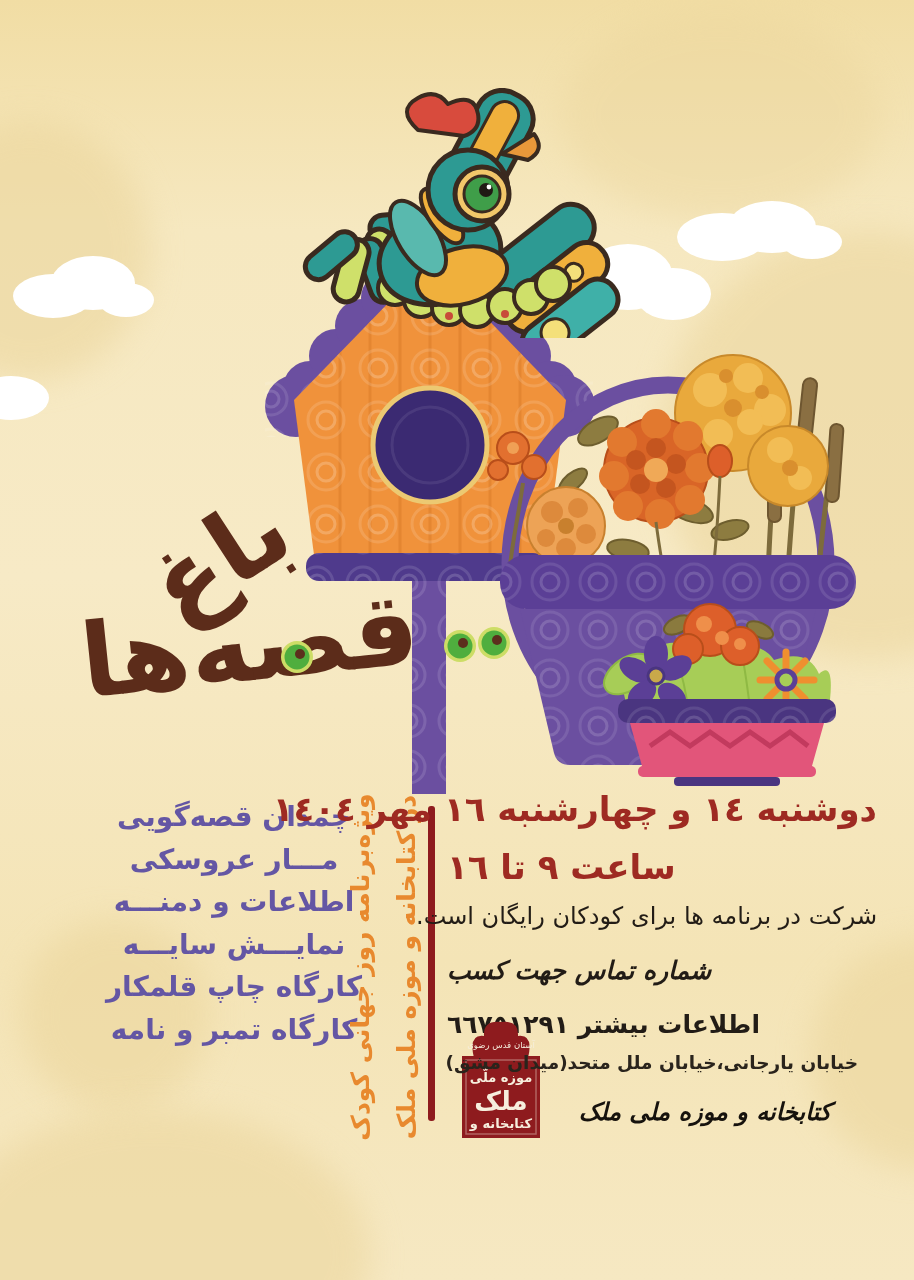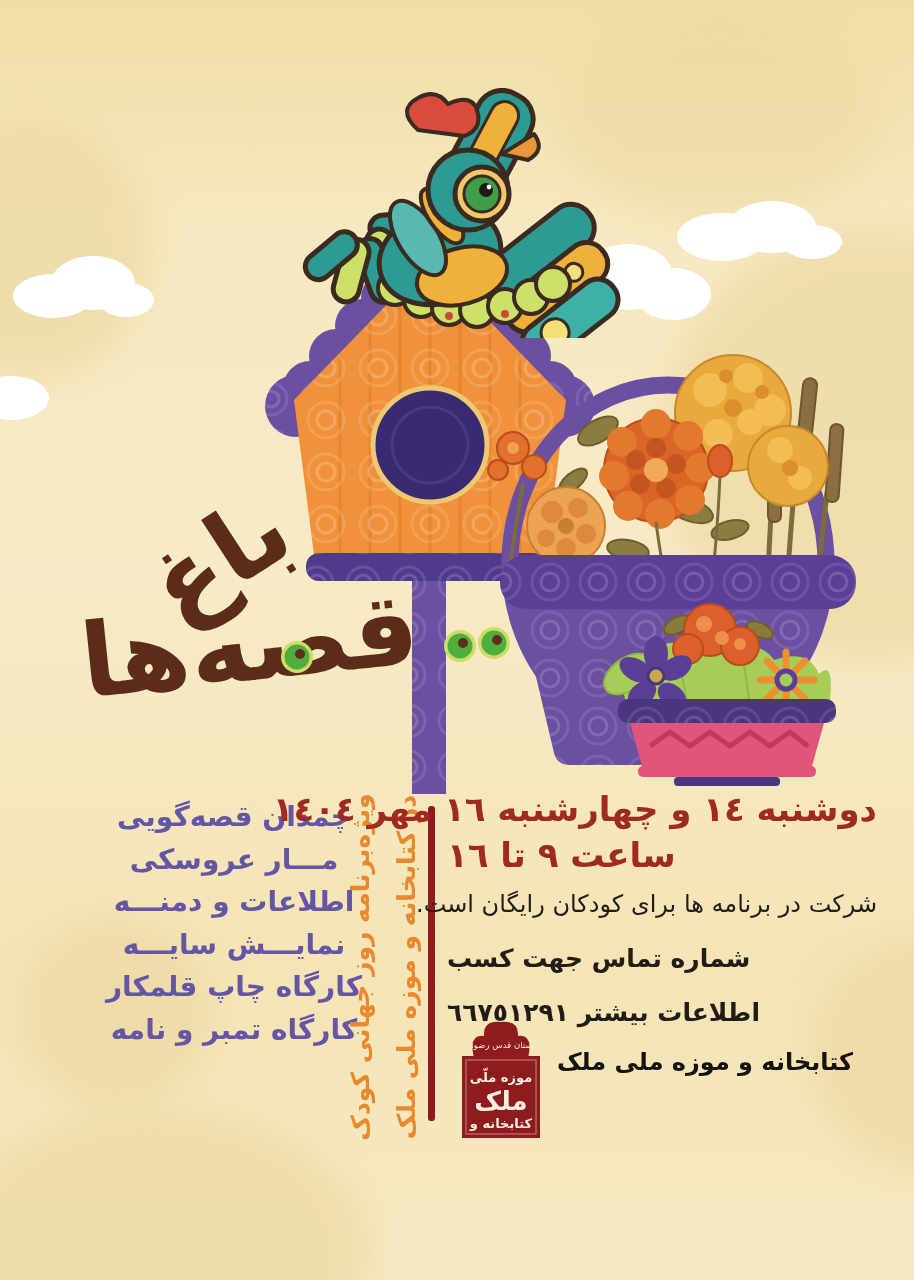--- a/index.html
+++ b/index.html
@@ -20,29 +20,29 @@
   
   .vnote{position:absolute;width:348px;white-space:nowrap;direction:rtl;text-align:center;
     color:#e8892e;font-weight:bold;font-size:25px;line-height:34px;
     transform:rotate(-90deg);transform-origin:0 0;}
   .vnote1{left:344px;top:1141px;}
   .vnote2{left:390px;top:1141px;}
   .redline{position:absolute;left:428px;top:806px;width:7px;height:315px;background:#8e1b1e;border-radius:3px;}
   
   .schedule{position:absolute;left:447px;top:792px;width:430px;direction:rtl;text-align:left;}
   .sch-red{color:#9e2a22;font-weight:bold;font-size:34px;line-height:34px;white-space:nowrap;}
-  .sch-time{margin-top:12px;}
+  .sch-time{margin-top:24px;}
   .sch-black{color:#221c16;font-weight:normal;font-size:24px;line-height:32px;margin-top:16px;white-space:nowrap;}
-  .sch-contact1{color:#221c16;font-weight:bold;font-size:25px;line-height:34px;margin-top:22px;}
+  .sch-contact1{color:#221c16;font-weight:bold;font-size:25px;line-height:34px;margin-top:22px;font-style:italic;}
   .sch-contact2{color:#221c16;font-weight:bold;font-size:25px;line-height:34px;margin-top:20px;}
   
   .addr-row{position:absolute;left:450px;top:1014px;display:flex;gap:0;align-items:flex-start;}
   .addr-col{width:306px;direction:rtl;text-align:right;color:#2a241c;padding-top:34px;}
   .addr-line{font-size:18.5px;font-weight:bold;line-height:29px;white-space:nowrap;}
-  .addr-main{font-size:24px;font-weight:bold;color:#16120d;margin-top:0;text-align:center;white-space:nowrap;}
+  .addr-main{font-size:24px;font-weight:bold;color:#16120d;margin-top:21px;text-align:center;white-space:nowrap;font-style:italic;}
   svg text{font-family:"DejaVu Sans",sans-serif;}
 </style>
 </head>
 <body>
 
 <div class="poster" dir="rtl">
 
   <div class="blob" style="left:660px;top:230px;width:420px;height:430px;"></div>
   <div class="blob" style="left:-90px;top:120px;width:240px;height:260px;"></div>
   <div class="blob" style="left:20px;top:920px;width:190px;height:190px;"></div>
@@ -395,17 +395,18 @@
     <svg width="102" height="126" viewBox="0 0 102 126">
       <path d="M24,44 Q18,20 34,22 Q33,6 51,8 Q69,6 68,22 Q84,20 78,44 Z" fill="#8e1b1e"></path>
       <rect x="12" y="42" width="78" height="82" fill="#8e1b1e"></rect>
       <rect x="16" y="46" width="70" height="74" fill="none" stroke="rgba(246,238,221,.35)" stroke-width="1.5"></rect>
       <text x="51" y="34" font-size="8.5" fill="#f6eedd" text-anchor="middle">آستان قدس رضوی</text>
       <text x="51" y="68" font-size="13" font-weight="bold" fill="#f6eedd" text-anchor="middle">موزه ملّی</text>
       <text x="51" y="96" font-size="26" font-weight="bold" fill="#f6eedd" text-anchor="middle">ملک</text>
       <text x="51" y="114" font-size="13" font-weight="bold" fill="#f6eedd" text-anchor="middle">کتابخانه و</text>
     </svg>
     <div class="addr-col" dir="rtl">
+      <div class="addr-line">خیابان یارجانی،خیابان ملل متحد(میدان مشق)</div>
       <div class="addr-main">کتابخانه و موزه ملی ملک</div>
     </div>
   </div>
 
 </div>
 
 </body></html>

